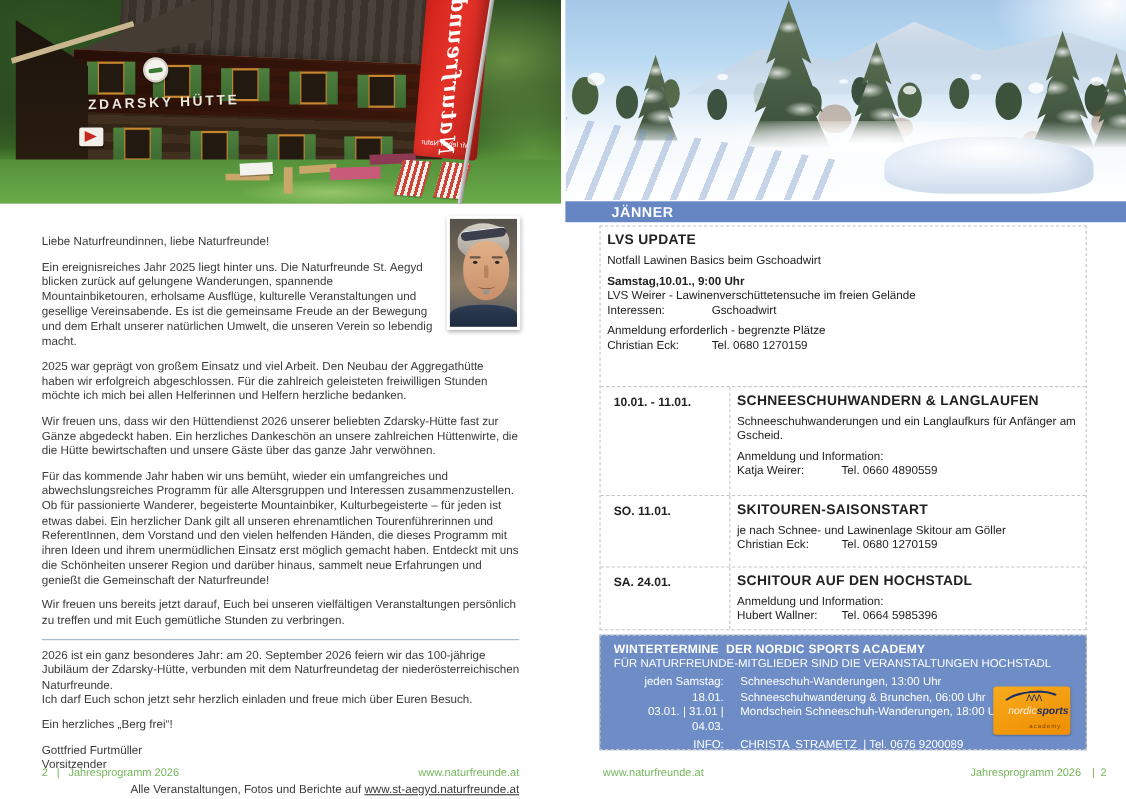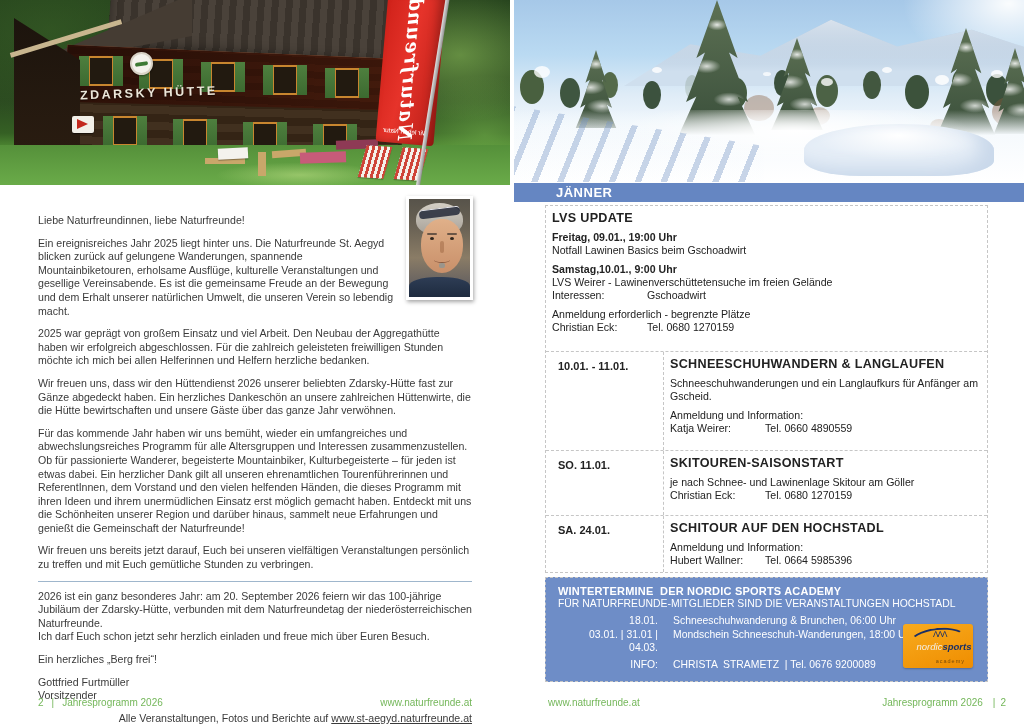--- a/index.html
+++ b/index.html
@@ -299,21 +299,20 @@
   <div class="month-bar" style="background:#6586c2;">
     <span>JÄNNER</span>
   </div>
 
   <div class="events-table">
 
     <div class="event-row" style="height:146px;">
       <div class="ev-body">
         <div class="ev-title">LVS UPDATE</div>
         <div class="ev-block">
-          <div class="b">Freitag, 09.01., 19:00 Uhr</div>
           <div>Notfall Lawinen Basics beim Gschoadwirt</div>
         </div>
         <div class="ev-block">
           <div class="b">Samstag,10.01., 9:00 Uhr</div>
           <div>LVS Weirer - Lawinenverschüttetensuche im freien Gelände</div>
           <div class="pair"><span class="lab">Interessen:</span><span>Gschoadwirt</span></div>
         </div>
         <div class="ev-block">
           <div>Anmeldung erforderlich - begrenzte Plätze</div>
           <div class="pair"><span class="lab">Christian Eck:</span><span>Tel. 0680 1270159</span></div>
@@ -349,20 +348,24 @@
         <div>Anmeldung und Information:</div>
         <div class="pair"><span class="lab">Hubert Wallner:</span><span>Tel. 0664 5985396</span></div>
       </div>
     </div>
   </div>
 
   <div class="winter-box">
     <div class="wb-title">WINTERTERMINE  DER NORDIC SPORTS ACADEMY</div>
     <div class="wb-sub">FÜR NATURFREUNDE-MITGLIEDER SIND DIE VERANSTALTUNGEN HOCHSTADL</div>
     <div class="wb-row">
+        <span class="wl">jeden Samstag:</span>
+        <span class="wv">Schneeschuh-Wanderungen, 13:00 Uhr</span>
+      </div>
+    <div class="wb-row">
         <span class="wl">18.01.</span>
         <span class="wv">Schneeschuhwanderung &amp; Brunchen, 06:00 Uhr</span>
       </div>
     <div class="wb-row">
         <span class="wl">03.01. | 31.01 | 04.03.</span>
         <span class="wv">Mondschein Schneeschuh-Wanderungen, 18:00 Uhr</span>
       </div>
     <div class="wb-row info">
         <span class="wl">INFO:</span>
         <span class="wv">CHRISTA  STRAMETZ  | Tel. 0676 9200089</span>

